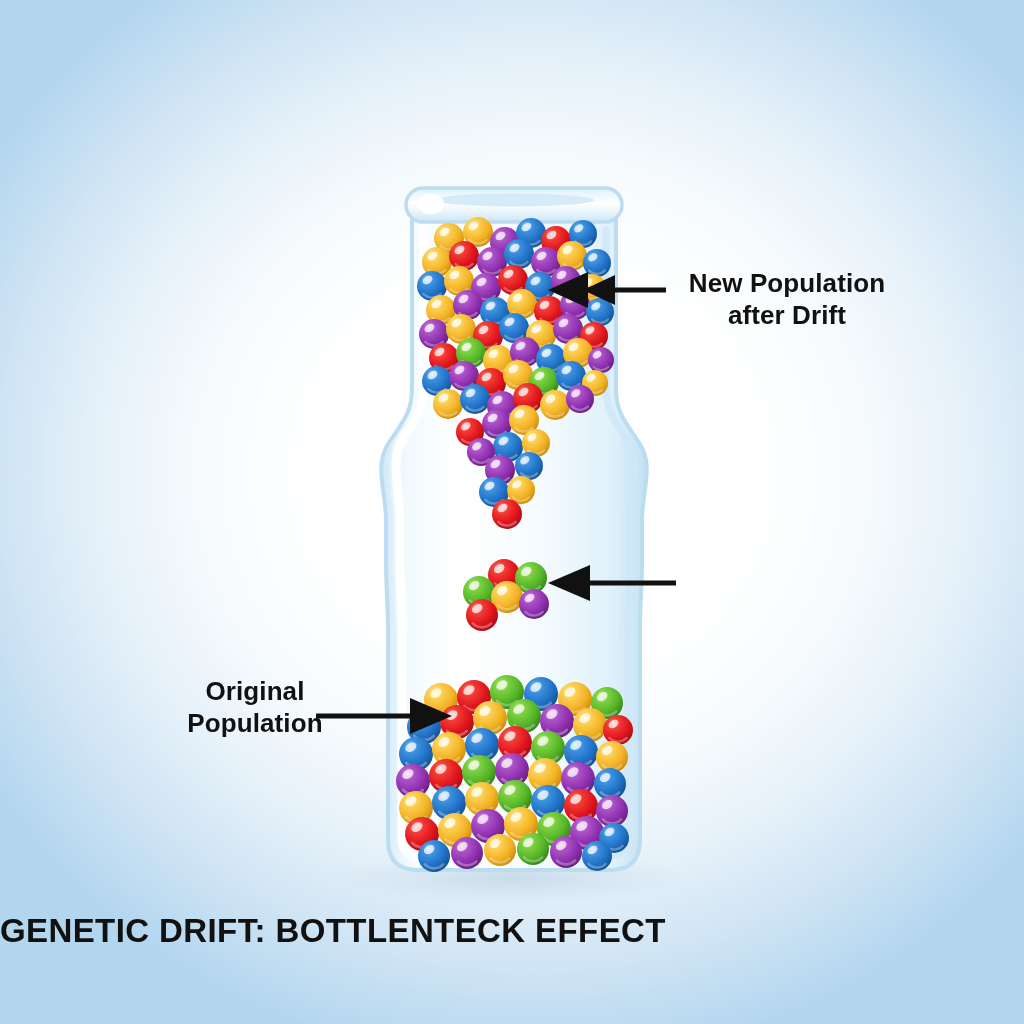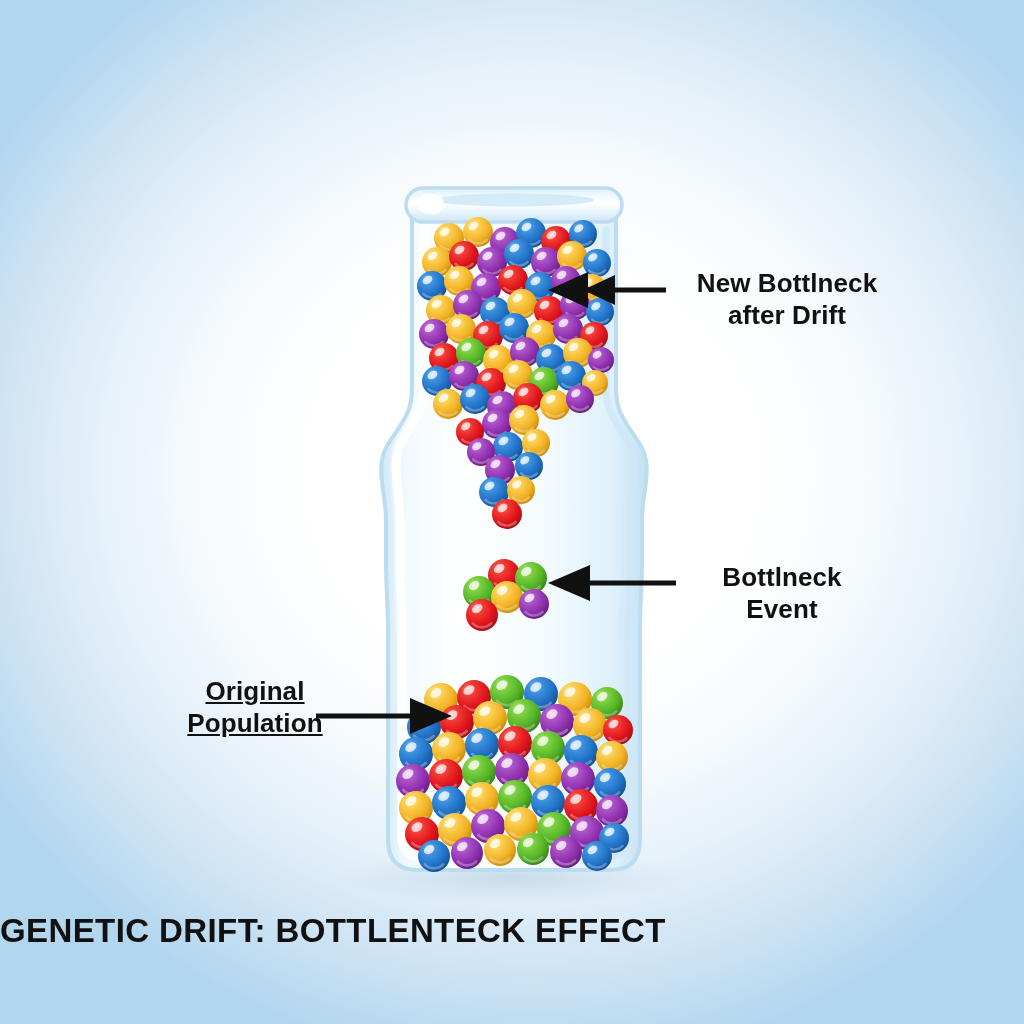--- a/index.html
+++ b/index.html
@@ -49,21 +49,20 @@
     left: 682px;
     top: 562px;
     width: 200px;
     font-size: 26px;
   }
   #label-original {
     left: 150px;
     top: 676px;
     width: 210px;
     font-size: 26px;
-    text-decoration: underline;
   }
   #diagram-title {
     position: absolute;
     left: 0;
     top: 912px;
     width: 1024px;
     text-align: left;
     color: #111111;
     font-size: 33px;
     font-weight: bold;
@@ -800,24 +799,22 @@
       <line x1="676" y1="583" x2="588" y2="583" stroke="#111111" stroke-width="5"></line>
       <polygon points="548,583 590,565 590,601" fill="#111111"></polygon>
     </g>
 
     <g>
       <line x1="316" y1="716" x2="412" y2="716" stroke="#111111" stroke-width="5"></line>
       <polygon points="452,716 410,698 410,734" fill="#111111"></polygon>
     </g>
   </svg>
 
-  <div class="label" id="label-new-population">New Bottlneck
+  <div class="label" id="label-new-population">New Population
 after Drift</div>
 
-  <div class="label" id="label-bottleneck">Bottlneck
-Event</div>
 
   <div class="label" id="label-original">Original
 Population</div>
 
   <div id="diagram-title">GENETIC DRIFT: BOTTLENTECK EFFECT</div>
 
 </div>
 
 </body></html>

